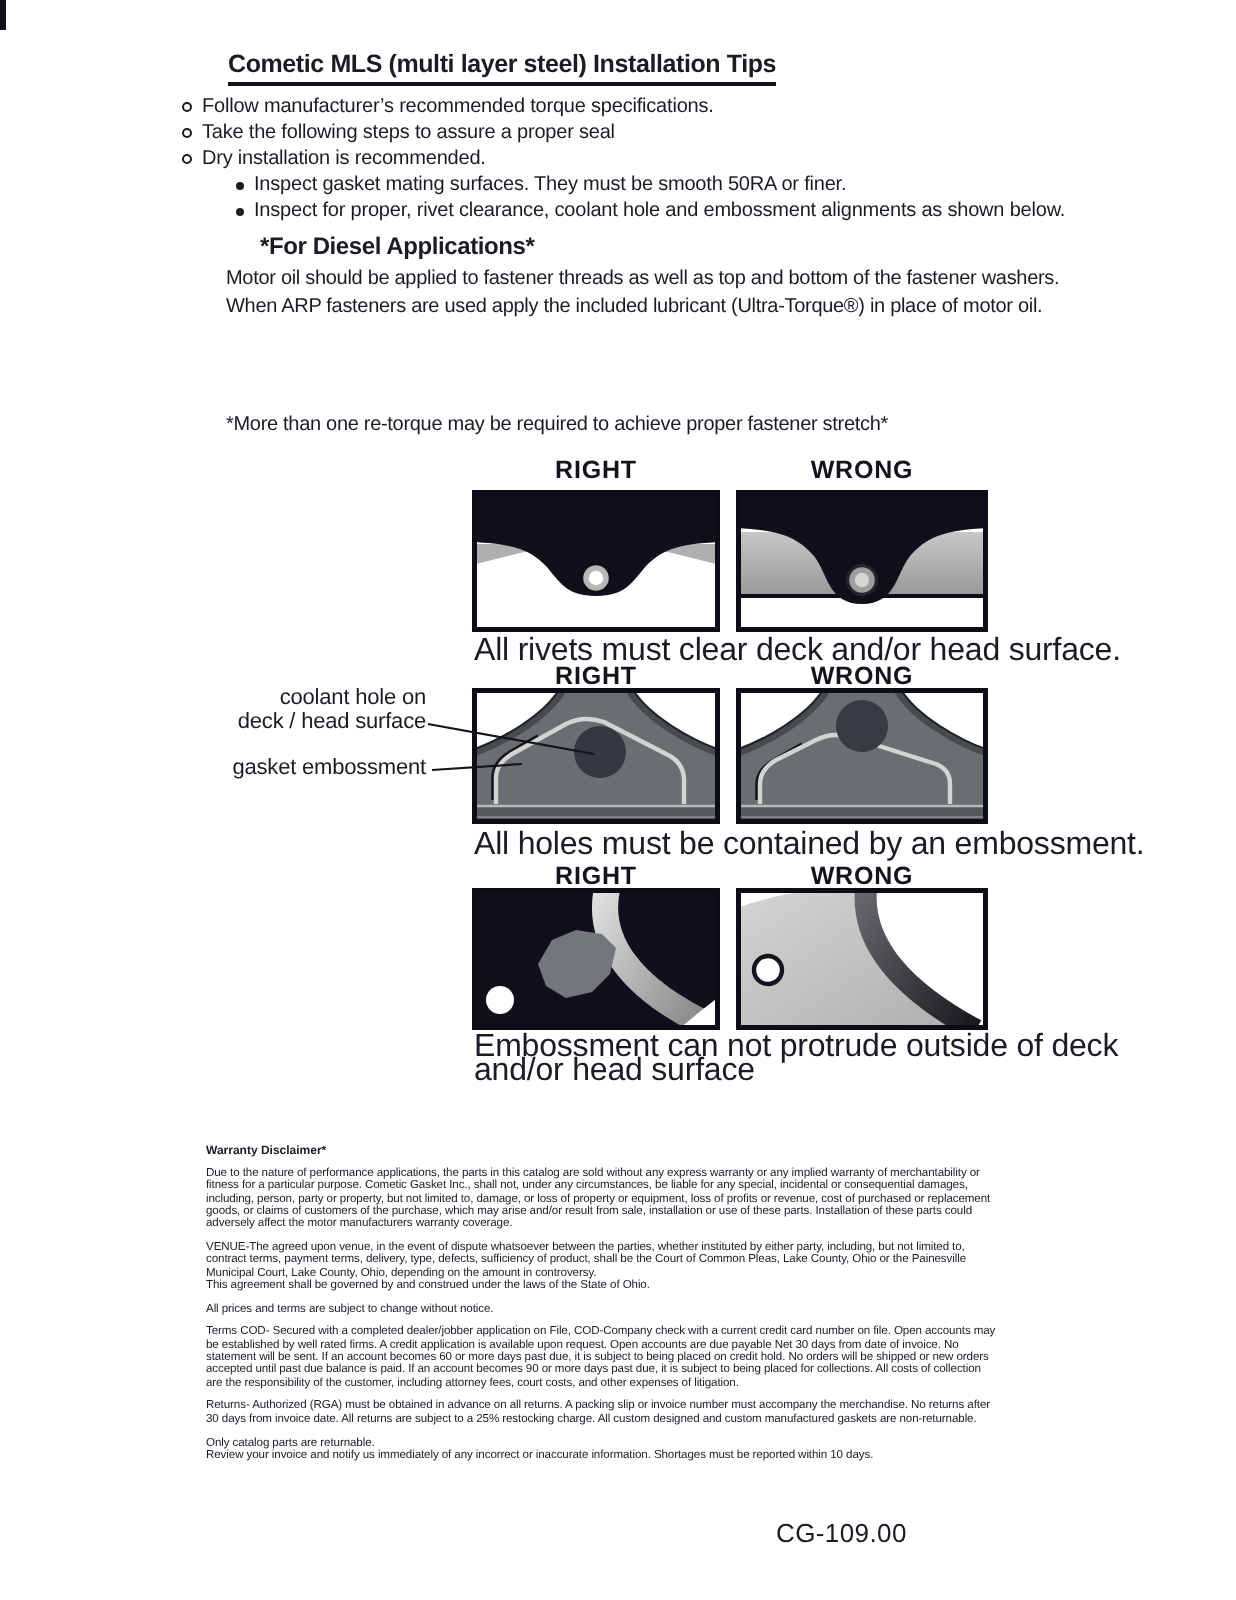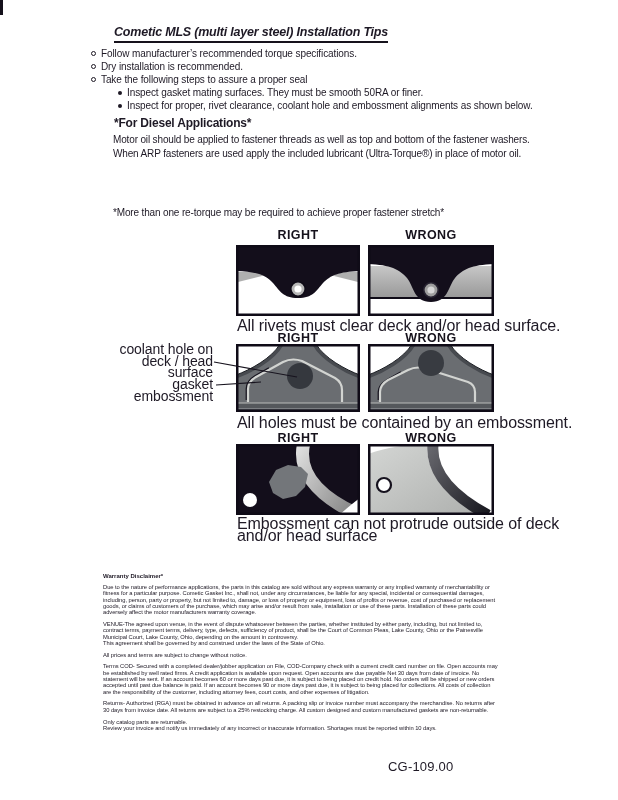--- a/index.html
+++ b/index.html
@@ -4,37 +4,37 @@
 <style>
   html,body{margin:0;padding:0;background:#e9e9e9;}
   .page{
     position:relative;width:618px;height:800px;margin:0 auto;background:#ffffff;
     font-family:"Liberation Sans","DejaVu Sans",sans-serif;color:#1e1925;overflow:hidden;
   }
   .scan-mark{position:absolute;left:0;top:0;width:3px;height:15px;background:#14101b;}
   .title{
     position:absolute;left:114px;top:25px;margin:0;
     font-size:12.5px;font-weight:700;letter-spacing:-0.2px;
-    border-bottom:2px solid #16121c;padding-bottom:2px;display:inline-block;font-style:italic;
+    border-bottom:2px solid #16121c;padding-bottom:2px;display:inline-block;
   }
   .bullets{position:absolute;left:91px;top:47px;font-size:10px;letter-spacing:-0.1px;}
   .b-row{display:flex;align-items:center;height:13px;}
   .b-row.sub{padding-left:27px;}
   .b-marker{flex:0 0 auto;display:inline-block;margin-right:5px;}
   .b-marker.ring{width:3px;height:3px;border:1px solid #1e1925;border-radius:50%;}
   .b-marker.dot{width:4px;height:4px;background:#1e1925;border-radius:50%;}
-  .section-heading{position:absolute;left:114px;top:116px;margin:0;font-size:12px;font-weight:700;letter-spacing:-0.2px;}
+  .section-heading{position:absolute;left:130px;top:116px;margin:0;font-size:12px;font-weight:700;letter-spacing:-0.2px;}
   .body-par{position:absolute;left:113px;width:436px;margin:0;font-size:10px;line-height:14px;letter-spacing:-0.15px;white-space:pre-line;}
   .par1{top:133px;}
   .par2{top:163px;}
   .note{top:206px;}
   .diag-label{position:absolute;font-size:12.5px;letter-spacing:0.4px;text-align:center;color:#16121c;font-weight:bold;}
   .caption{position:absolute;left:237px;font-size:16px;letter-spacing:-0.1px;white-space:pre-line;line-height:12px;}
   .diag{position:absolute;display:block;}
-  .annot{position:absolute;left:100px;width:113px;text-align:right;font-size:14px;line-height:11.5px;letter-spacing:-0.1px;white-space:pre-line;}
+  .annot{position:absolute;left:100px;width:113px;text-align:right;font-size:11px;line-height:11.5px;letter-spacing:-0.1px;white-space:pre-line;}
   .leader-overlay{position:absolute;left:212px;top:358px;width:90px;height:32px;overflow:visible;}
   .disclaimer{position:absolute;left:103px;top:573px;width:440px;}
   .disclaimer h3{margin:0 0 5px 0;font-size:6px;font-weight:700;}
   .disclaimer p{margin:0 0 5.5px 0;font-size:5.8px;line-height:6.3px;letter-spacing:-0.05px;white-space:pre-line;}
   .footer-code{position:absolute;left:388px;top:759px;font-size:13px;letter-spacing:0.2px;}
 </style>
 </head>
 <body>
 
 <div class="page">
@@ -43,25 +43,25 @@
 
   <h1 class="title">Cometic MLS (multi layer steel) Installation Tips</h1>
 
   <div class="bullets">
     <div class="b-row">
       <span class="b-marker ring"></span>
       <span>Follow manufacturer’s recommended torque specifications.</span>
     </div>
     <div class="b-row">
       <span class="b-marker ring"></span>
-      <span>Dry installation is recommended.</span>
+      <span>Take the following steps to assure a proper seal</span>
     </div>
     <div class="b-row">
       <span class="b-marker ring"></span>
-      <span>Take the following steps to assure a proper seal</span>
+      <span>Dry installation is recommended.</span>
     </div>
     <div class="b-row sub">
       <span class="b-marker dot"></span>
       <span>Inspect gasket mating surfaces.  They must be smooth 50RA or finer.</span>
     </div>
     <div class="b-row sub">
       <span class="b-marker dot"></span>
       <span>Inspect for proper, rivet clearance, coolant hole and embossment alignments as shown below.</span>
     </div>
   </div>

